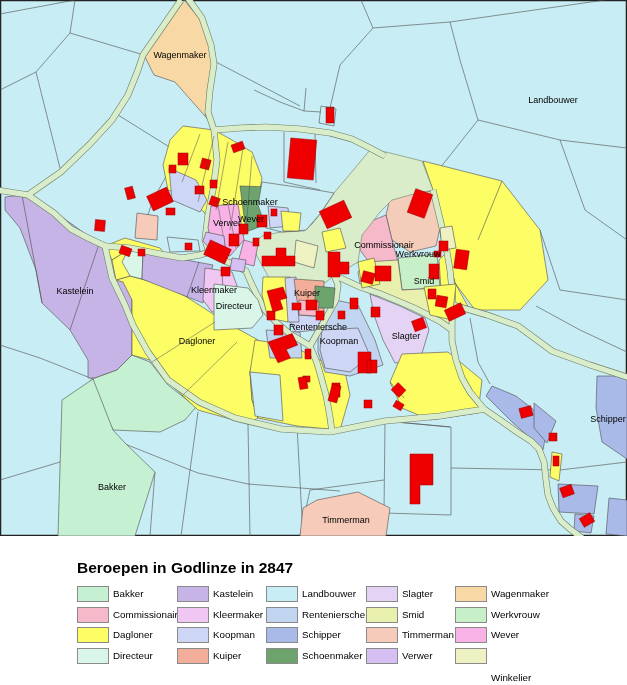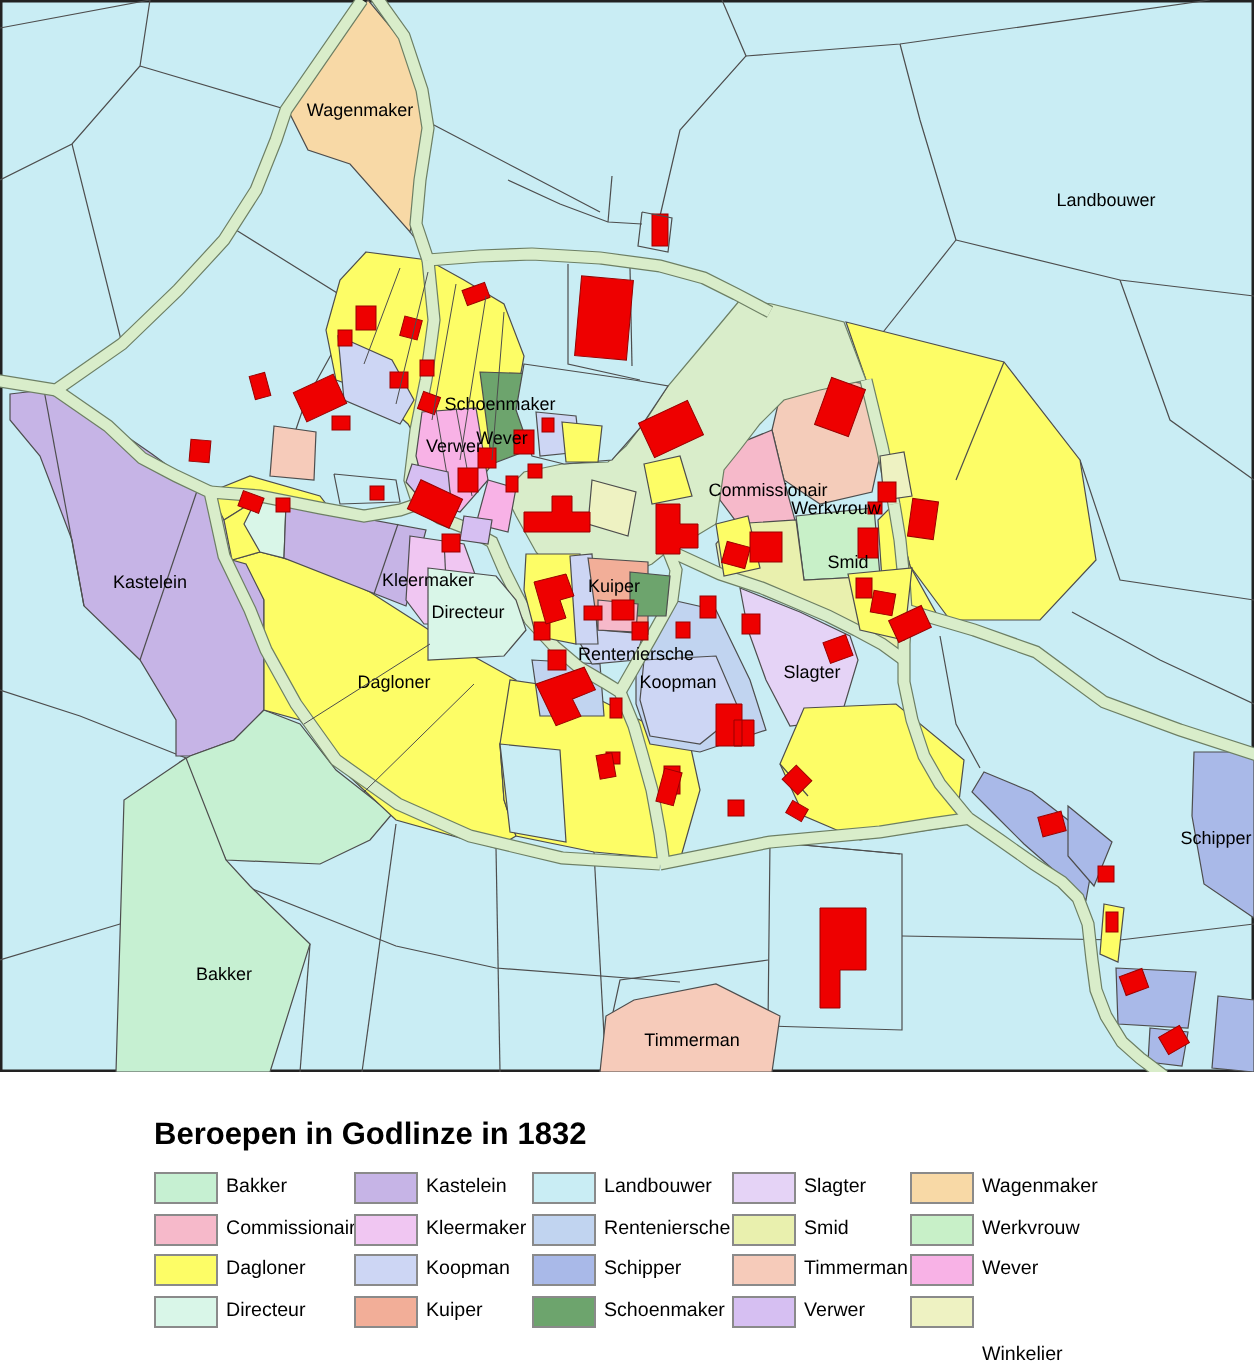--- a/index.html
+++ b/index.html
@@ -213,21 +213,21 @@
       <polyline points="214,136 198,202" fill="none" stroke="#4d4d4d" stroke-width="0.5"></polyline>
       <polyline points="228,142 216,210" fill="none" stroke="#4d4d4d" stroke-width="0.5"></polyline>
       <polyline points="243,148 230,230" fill="none" stroke="#4d4d4d" stroke-width="0.5"></polyline>
       <polyline points="252,156 246,230" fill="none" stroke="#4d4d4d" stroke-width="0.5"></polyline>
       <polyline points="152,362 215,322" fill="none" stroke="#4d4d4d" stroke-width="0.5"></polyline>
       <polyline points="182,396 237,342" fill="none" stroke="#4d4d4d" stroke-width="0.5"></polyline>
       <polyline points="254,90 280,102 304,111 321,112" fill="none" stroke="#4d4d4d" stroke-width="0.6"></polyline>
       <polyline points="306,88 304,111" fill="none" stroke="#4d4d4d" stroke-width="0.6"></polyline>
       <polyline points="321,106 336,109 334,126 319,123 321,106" fill="none" stroke="#4d4d4d" stroke-width="0.6"></polyline>
     </svg></div>
-<div id="title">Beroepen in Godlinze in 1832</div>
+<div id="title">Beroepen in Godlinze in 2847</div>
 <div style="position:absolute;left:77px;top:586px;width:30px;height:14px;background:#c6f0d2;border:1px solid #8a8a8a;"></div>
 <div style="position:absolute;left:113px;top:588px;font-size:9.8px;color:#000;">Bakker</div>
 <div style="position:absolute;left:77px;top:606.5px;width:30px;height:14px;background:#f6b9ca;border:1px solid #8a8a8a;"></div>
 <div style="position:absolute;left:113px;top:608.5px;font-size:9.8px;color:#000;">Commissionair</div>
 <div style="position:absolute;left:77px;top:627px;width:30px;height:14px;background:#fdfd66;border:1px solid #8a8a8a;"></div>
 <div style="position:absolute;left:113px;top:629px;font-size:9.8px;color:#000;">Dagloner</div>
 <div style="position:absolute;left:77px;top:647.5px;width:30px;height:14px;background:#d9f6e8;border:1px solid #8a8a8a;"></div>
 <div style="position:absolute;left:113px;top:649.5px;font-size:9.8px;color:#000;">Directeur</div>
 <div style="position:absolute;left:177px;top:586px;width:30px;height:14px;background:#c6b4e6;border:1px solid #8a8a8a;"></div>
 <div style="position:absolute;left:213px;top:588px;font-size:9.8px;color:#000;">Kastelein</div>

